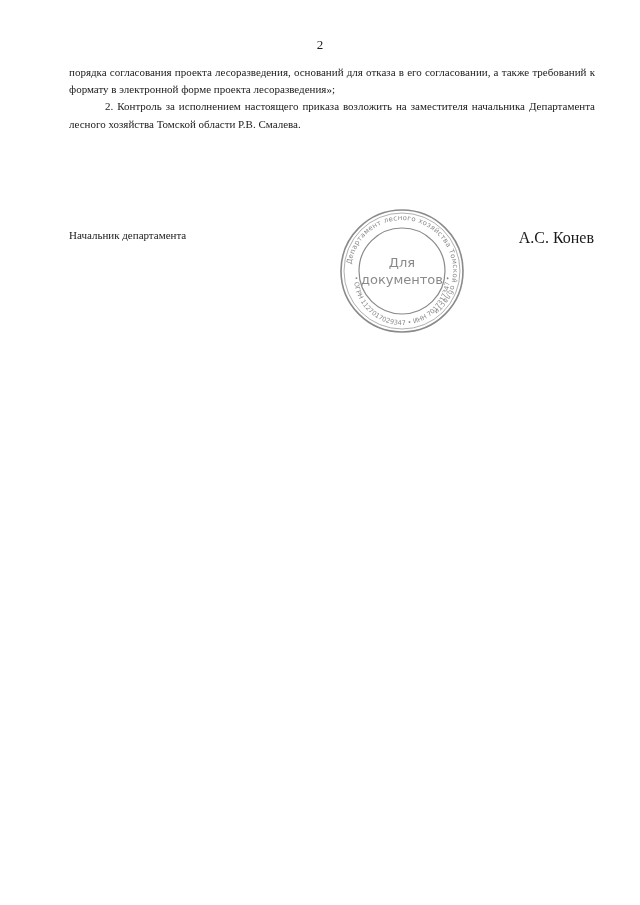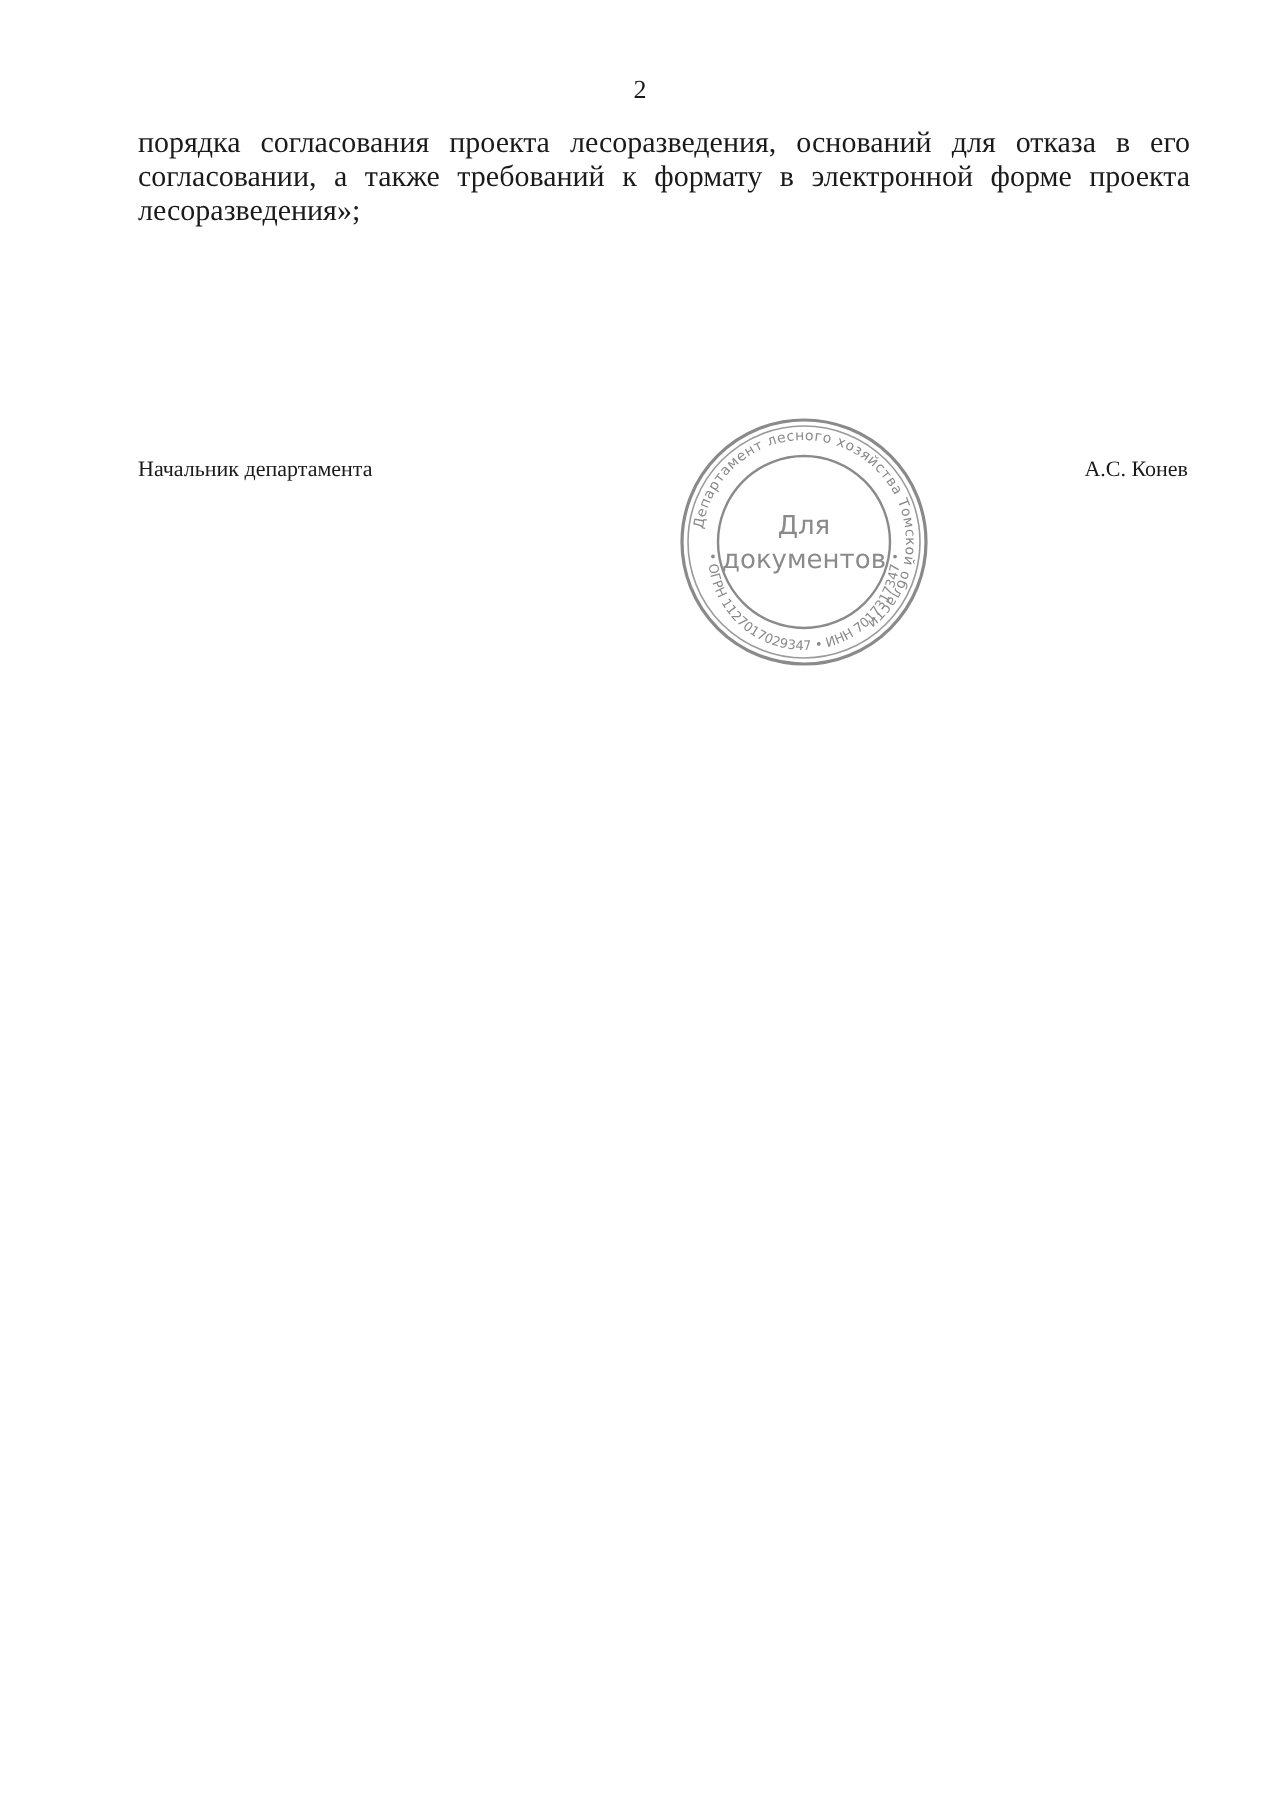--- a/index.html
+++ b/index.html
@@ -1,35 +1,36 @@
 <!DOCTYPE html>
 <html><head>
   <meta charset="utf-8">
   <style>
     html, body { margin: 0; padding: 0; background: #ffffff; }
     body { width: 640px; height: 905px; position: relative; overflow: hidden; }
     .page { position: absolute; left: 0; top: 0; width: 640px; height: 905px; background: #fff; }
     .serif { font-family: "Liberation Serif", "DejaVu Serif", serif; color: #1a1a1a; }
     .page-num { position: absolute; top: 37px; left: 0; width: 640px; text-align: center; font-size: 13px; }
-    .body-text { position: absolute; left: 69px; top: 64px; width: 526px; font-size: 15px; line-height: 17.2px; }
+    .body-text { position: absolute; left: 69px; top: 64px; width: 526px; font-size: 11px; line-height: 17.2px; }
     .body-text p { margin: 0; text-align: justify; text-align-last: auto; }
     .indent { text-indent: 36px; }
     .last-left { text-align-last: left !important; }
     .sig-title { position: absolute; left: 69px; top: 229px; font-size: 11px; }
-    .sig-name { position: absolute; right: 46px; top: 229px; font-size: 11px; }
+    .sig-name { position: absolute; right: 46px; top: 229px; font-size: 16px; }
     .stamp { position: absolute; left: 338px; top: 207px; width: 128px; height: 128px; }
   </style>
 </head>
 <body>
 
 <div class="page">
   <div class="page-num serif">2</div>
 
   <div class="body-text serif">
     <p class="last-left">порядка согласования проекта лесоразведения, оснований для отказа в его согласовании, а также требований к формату в электронной форме проекта лесоразведения»;</p>
+    <p class="indent last-left">2. Контроль за исполнением настоящего приказа возложить на заместителя начальника Департамента лесного хозяйства Томской области Р.В. Смалева.</p>
   </div>
 
   <div class="sig-title serif">Начальник департамента</div>
   <div class="sig-name serif">А.С. Конев</div>
 
   <div class="stamp">
     <svg width="128" height="128" viewBox="0 0 128 128">
       <defs>
         <path id="outerArc" d="M 64,64 m -51,0 a 51,51 0 1,1 102,0 a 51,51 0 1,1 -102,0"></path>
         <path id="bottomArc" d="M 16,70 A 48,48 0 0,0 112,70"></path>

